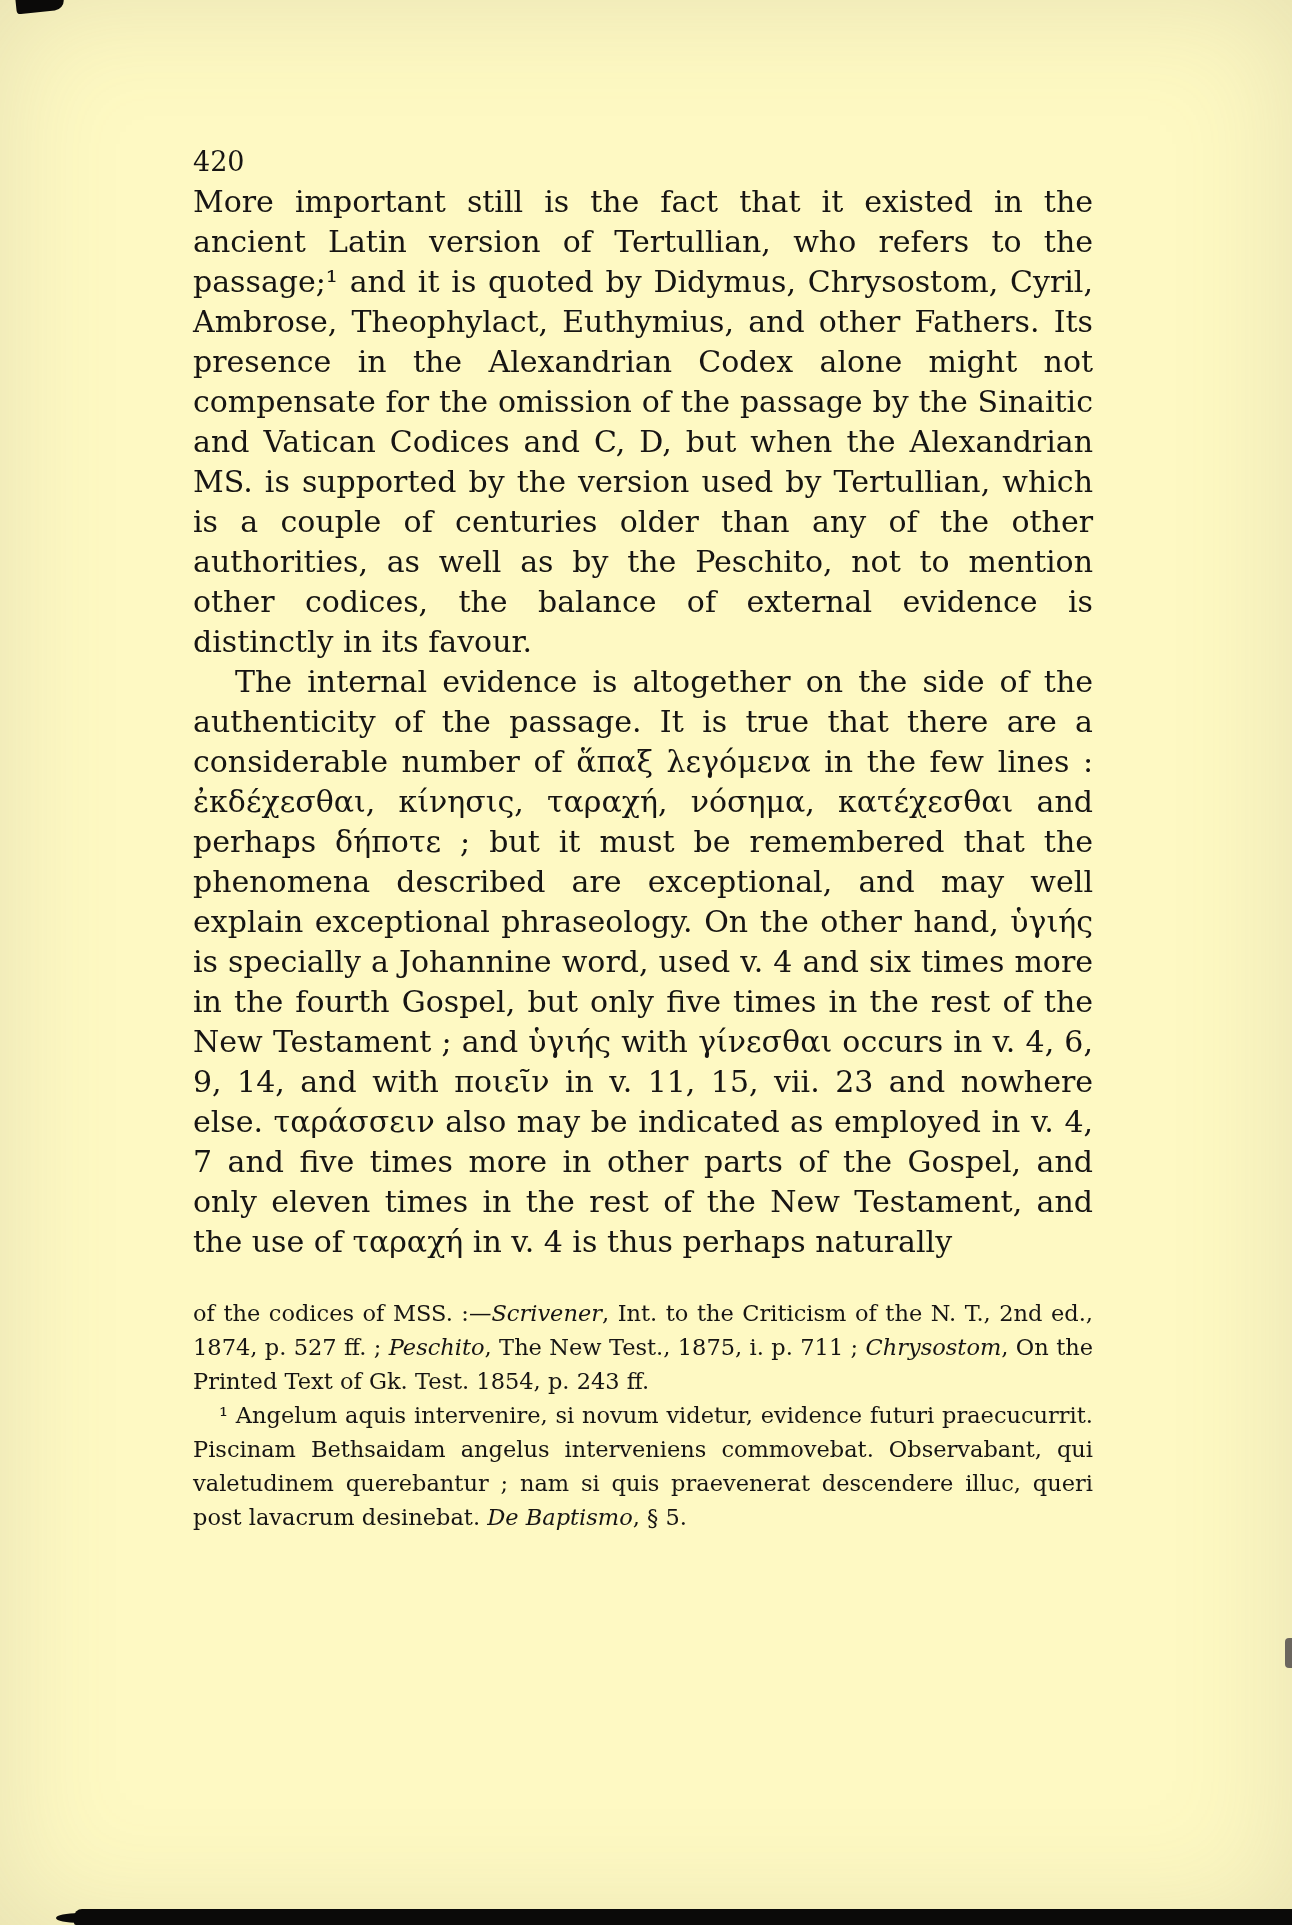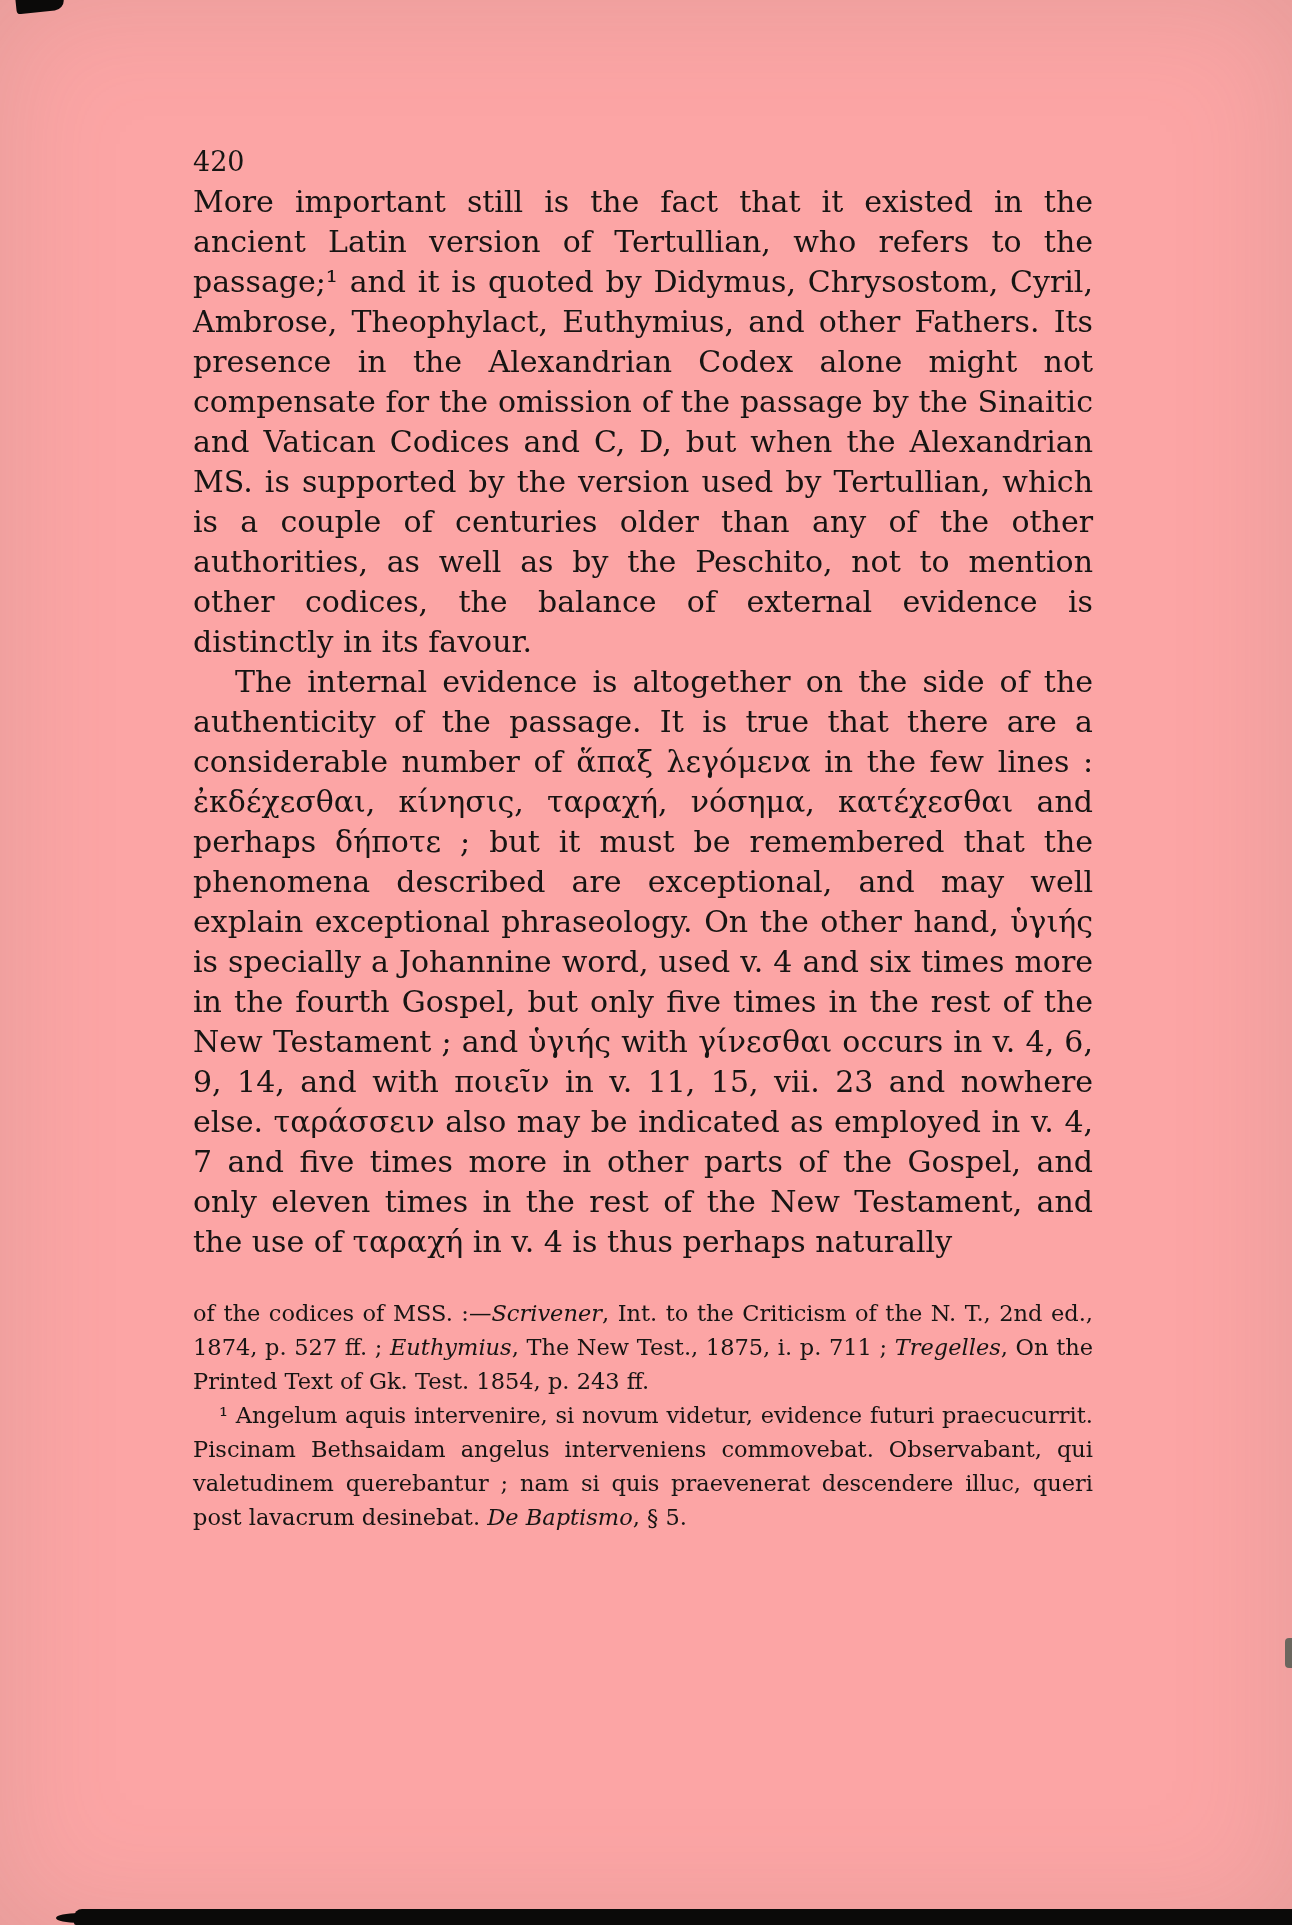--- a/index.html
+++ b/index.html
@@ -5,21 +5,21 @@
   html, body {
     margin: 0;
     padding: 0;
     background: #e9e7e1;
   }
   .page {
     position: relative;
     width: 1292px;
     height: 1925px;
     margin: 0 auto;
-    background: #fca5a5;
+    background: #fef9c3;
     box-shadow: inset 0 0 120px rgba(120,115,100,0.18);
     font-family: "DejaVu Serif", "Liberation Serif", serif;
     color: #171513;
     overflow: hidden;
   }
   .content {
     position: absolute;
     left: 193px;
     top: 146px;
     width: 900px;
@@ -93,21 +93,21 @@
     <header class="page-header">
       <span class="page-number">420</span>
     </header>
 
     <main class="body-text">
       <p class="par">More important still is the fact that it existed in the ancient Latin version of Tertullian, who refers to the passage;¹ and it is quoted by Didymus, Chrysostom, Cyril, Ambrose, Theophylact, Euthymius, and other Fathers. Its presence in the Alexandrian Codex alone might not compensate for the omission of the passage by the Sinaitic and Vatican Codices and C, D, but when the Alexandrian MS. is supported by the version used by Tertullian, which is a couple of centuries older than any of the other authorities, as well as by the Peschito, not to mention other codices, the balance of external evidence is distinctly in its favour.</p>
       <p class="par indent">The internal evidence is altogether on the side of the authenticity of the passage.  It is true that there are a considerable number of ἅπαξ λεγόμενα in the few lines : ἐκδέχεσθαι, κίνησις, ταραχή, νόσημα, κατέχεσθαι and perhaps δήποτε ; but it must be remembered that the phenomena described are exceptional, and may well explain exceptional phraseology.  On the other hand, ὑγιής is specially a Johannine word, used v. 4 and six times more in the fourth Gospel, but only five times in the rest of the New Testament ; and ὑγιής with γίνεσθαι occurs in v. 4, 6, 9, 14, and with ποιεῖν in v. 11, 15, vii. 23 and nowhere else.  ταράσσειν also may be indicated as employed in v. 4, 7 and five times more in other parts of the Gospel, and only eleven times in the rest of the New Testament, and the use of ταραχή in v. 4 is thus perhaps naturally</p>
     </main>
 
     <section class="footnotes">
-      <p class="footnote"><span>of the codices of MSS. :—</span><i>Scrivener</i><span>, Int. to the Criticism of the N. T., 2nd ed., 1874, p. 527 ff. ; </span><i>Euthymius</i><span>, The New Test., 1875, i. p. 711 ; </span><i>Tregelles</i><span>, On the Printed Text of Gk. Test. 1854, p. 243 ff.</span></p>
+      <p class="footnote"><span>of the codices of MSS. :—</span><i>Scrivener</i><span>, Int. to the Criticism of the N. T., 2nd ed., 1874, p. 527 ff. ; </span><i>Peschito</i><span>, The New Test., 1875, i. p. 711 ; </span><i>Chrysostom</i><span>, On the Printed Text of Gk. Test. 1854, p. 243 ff.</span></p>
       <p class="footnote indent"><span>¹ Angelum aquis intervenire, si novum videtur, evidence futuri praecucurrit.  Piscinam Bethsaidam angelus interveniens commovebat.  Observabant, qui valetudinem querebantur ; nam si quis praevenerat descendere illuc, queri post lavacrum desinebat.  </span><i>De Baptismo</i><span>, § 5.</span></p>
     </section>
 
   </div>
 
   <span class="artifact artifact-right-smudge"></span>
   <span class="artifact artifact-bottom-blob"></span>
   <span class="artifact artifact-bottom-band"></span>
 
 </div>

